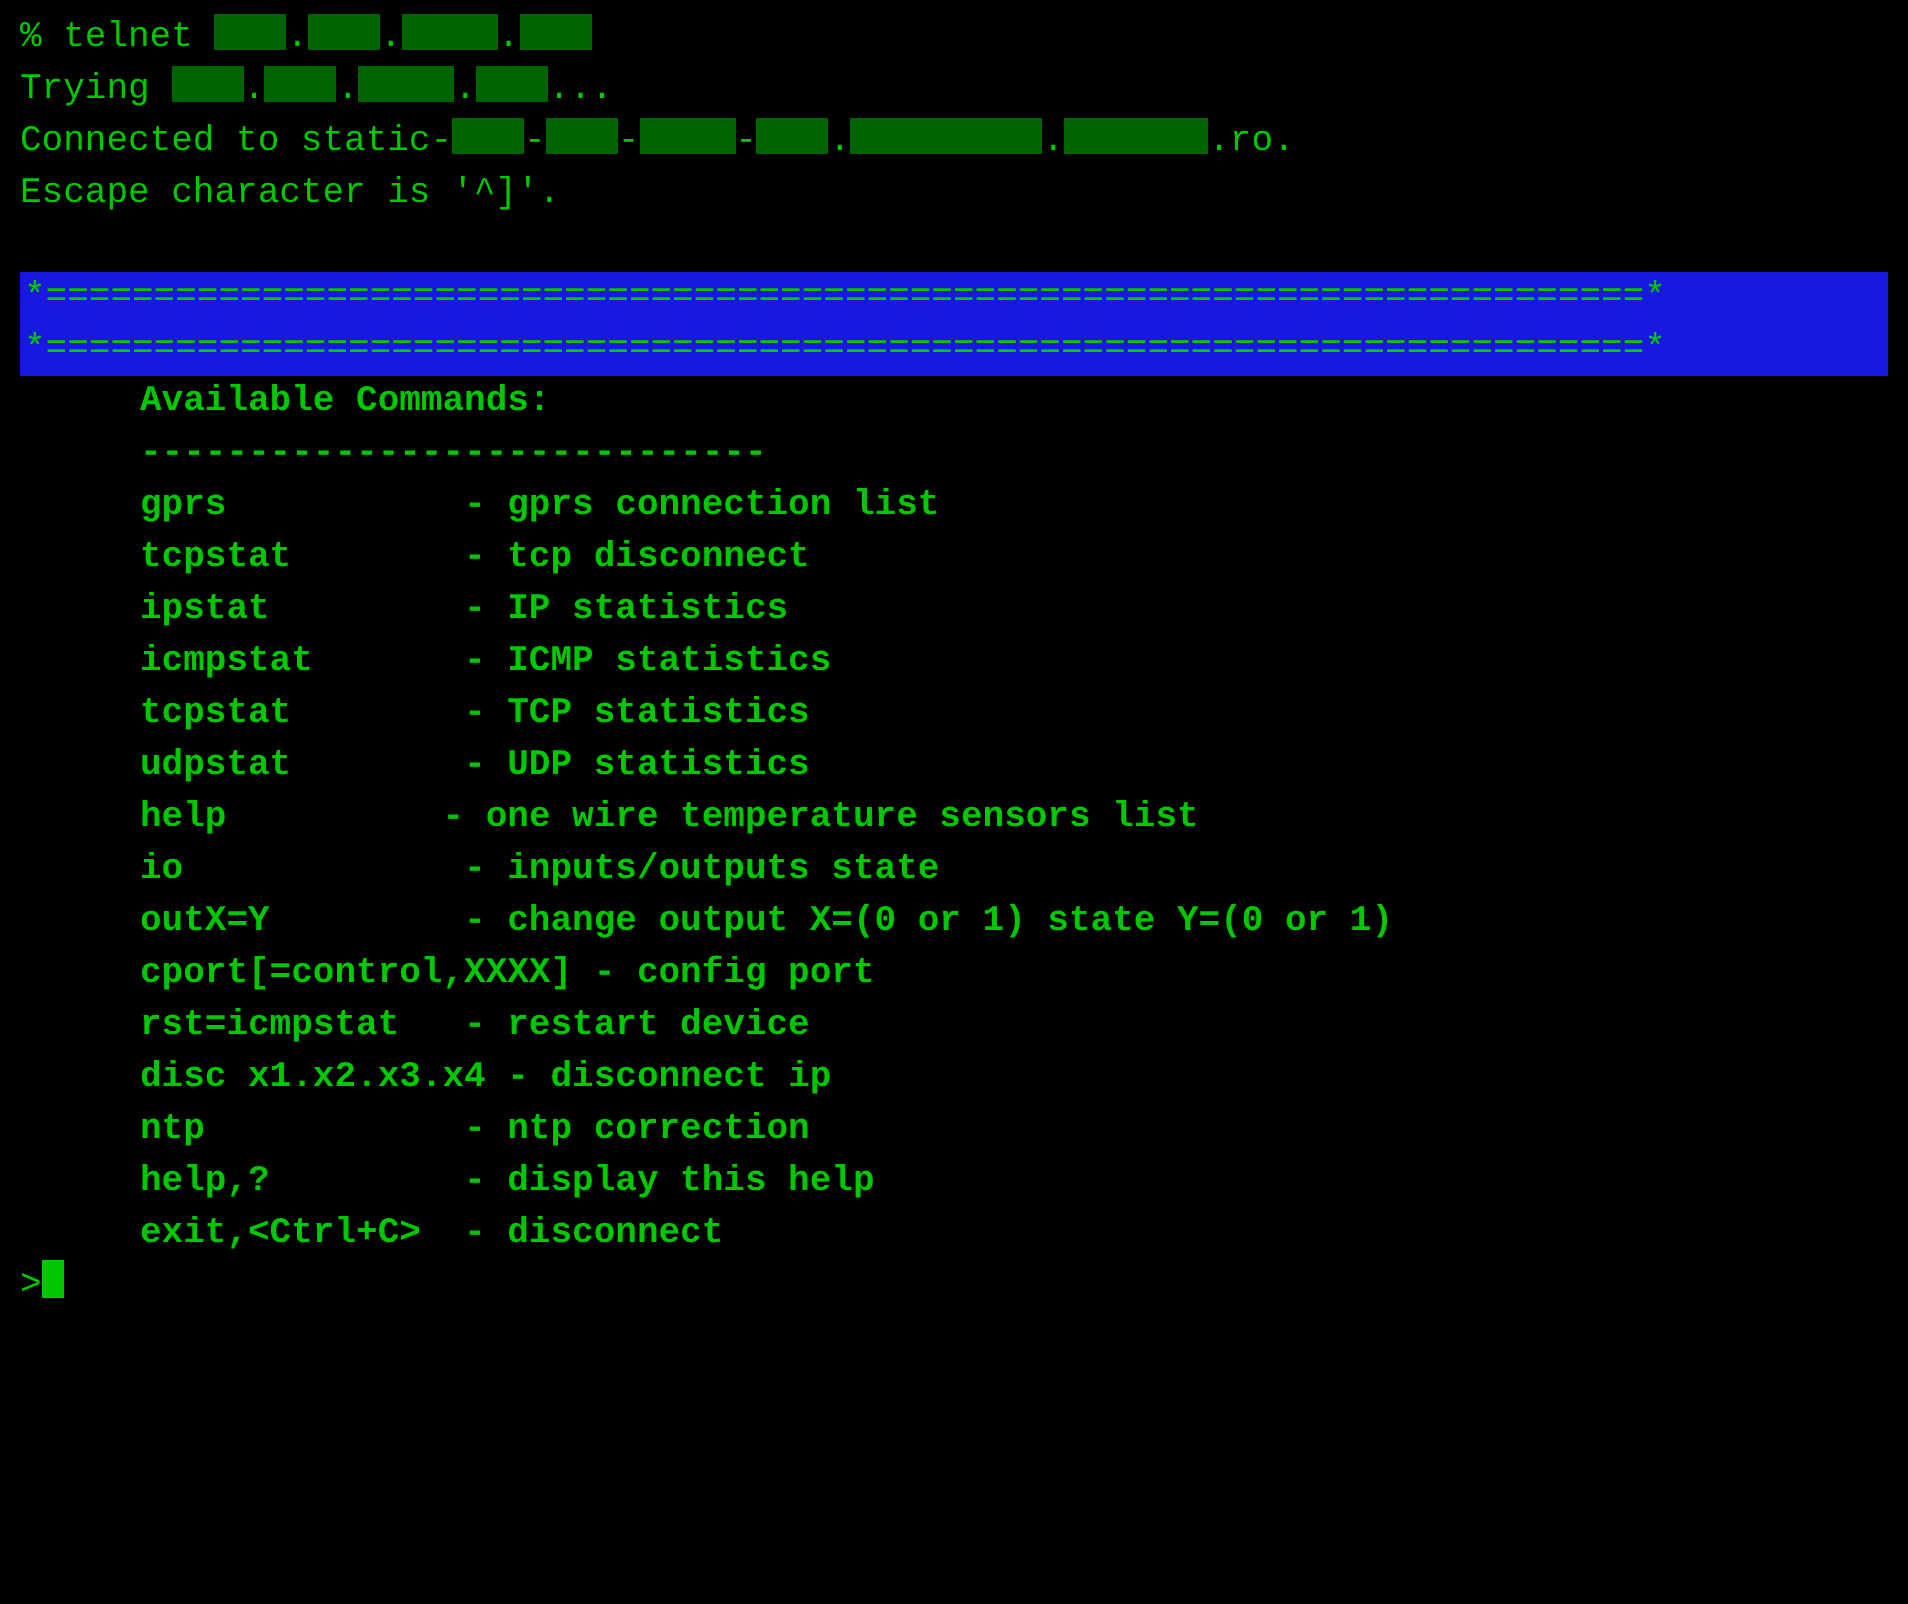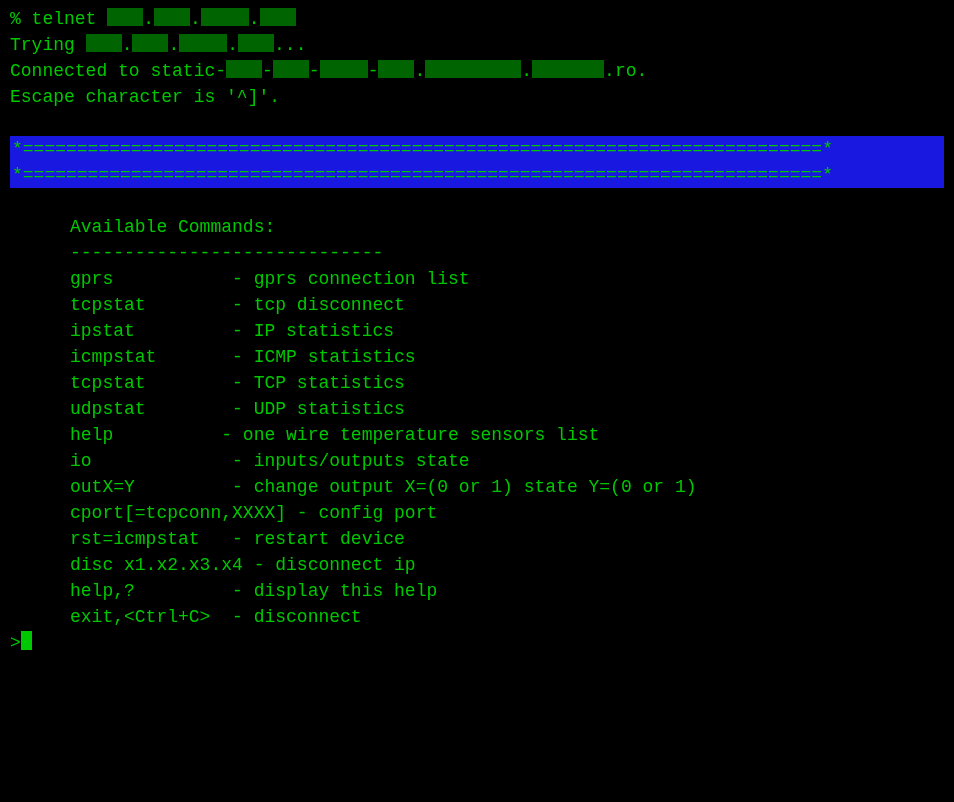--- a/index.html
+++ b/index.html
@@ -40,21 +40,21 @@
     display: block;
   }
   .banner .line {
     padding: 0 2px;
   }
   .indent {
     padding-left: 60px;
     white-space: pre;
   }
   .section {
-    margin-top: 26px;
+    font-weight: bold;
   }
   .cursor {
     display: inline-block;
     width: 11px;
     height: 19px;
     background: #00c800;
     vertical-align: -2px;
   }
   .prompt-line {
     white-space: pre;
@@ -83,21 +83,22 @@
   <div id="cmd-list">
       <div class="indent"><span>gprs           </span><span>- gprs connection list</span></div>
       <div class="indent"><span>tcpstat        </span><span>- tcp disconnect</span></div>
       <div class="indent"><span>ipstat         </span><span>- IP statistics</span></div>
       <div class="indent"><span>icmpstat       </span><span>- ICMP statistics</span></div>
       <div class="indent"><span>tcpstat        </span><span>- TCP statistics</span></div>
       <div class="indent"><span>udpstat        </span><span>- UDP statistics</span></div>
       <div class="indent"><span>help          </span><span>- one wire temperature sensors list</span></div>
       <div class="indent"><span>io             </span><span>- inputs/outputs state</span></div>
       <div class="indent"><span>outX=Y         </span><span>- change output X=(0 or 1) state Y=(0 or 1)</span></div>
-      <div class="indent"><span>cport[=tcpconn,XXXX] </span><span>- config port</span></div>
+      <div class="indent"><span>cport[=control,XXXX] </span><span>- config port</span></div>
       <div class="indent"><span>rst=icmpstat   </span><span>- restart device</span></div>
       <div class="indent"><span>disc x1.x2.x3.x4 </span><span>- disconnect ip</span></div>
+      <div class="indent"><span>ntp            </span><span>- ntp correction</span></div>
       <div class="indent"><span>help,?         </span><span>- display this help</span></div>
       <div class="indent"><span>exit,&lt;Ctrl+C&gt;  </span><span>- disconnect</span></div>
     </div>
 </div>
 
 <div class="prompt-line"><span>&gt;</span><span class="cursor"></span></div>
 
 </body></html>

